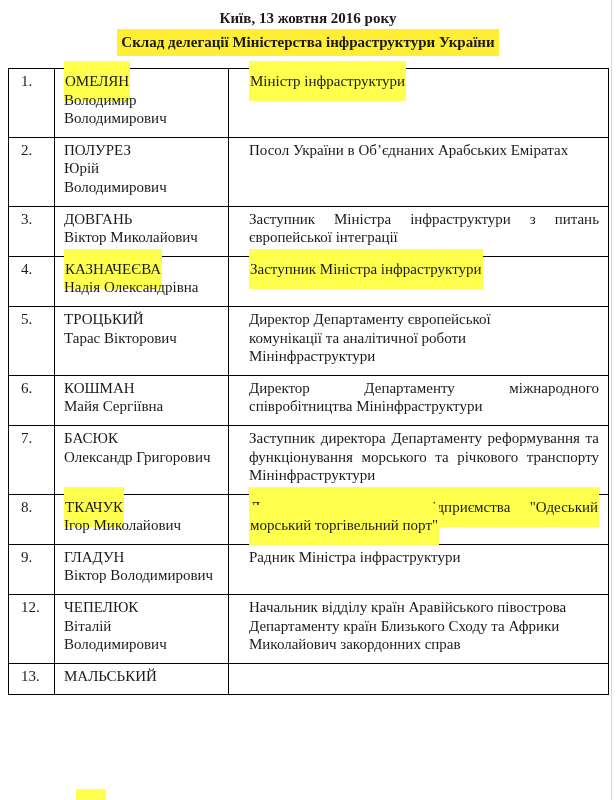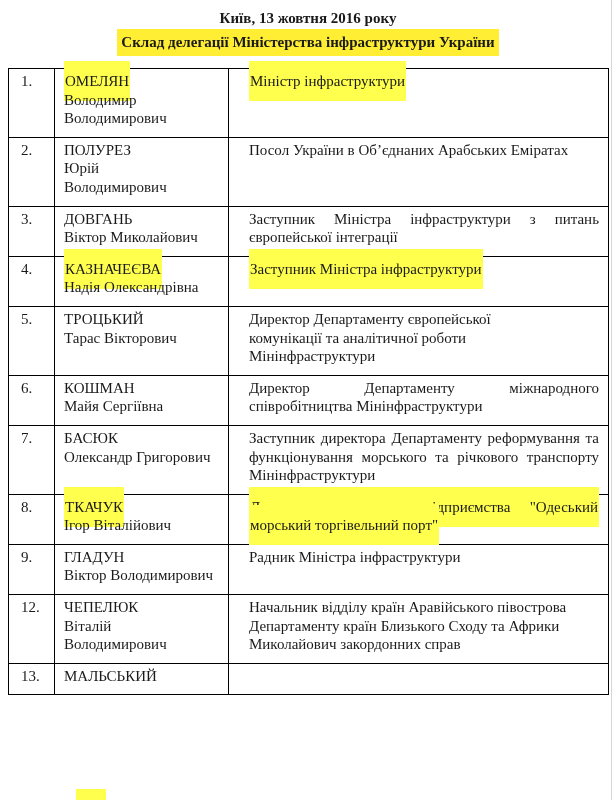--- a/index.html
+++ b/index.html
@@ -161,21 +161,21 @@
           <td class="col-pos">
             <div class="pos-line just">Заступник директора Департаменту реформування та</div>
             <div class="pos-line just">функціонування морського та річкового транспорту</div>
             <div class="pos-line">Мінінфраструктури</div>
           </td>
         </tr>
         <tr>
           <td class="col-num">8.</td>
           <td class="col-name">
             <div class="name-line"><span class="hl">ТКАЧУК</span></div>
-            <div class="name-line">Ігор Віталійович</div>
+            <div class="name-line">Ігор Миколайович</div>
           </td>
           <td class="col-pos">
             <div class="pos-line just"><span class="hl">Директор державного підприємства "Одеський</span></div>
             <div class="pos-line"><span class="hl">морський торгівельний порт"</span></div>
           </td>
         </tr>
         <tr>
           <td class="col-num">9.</td>
           <td class="col-name">
             <div class="name-line">ГЛАДУН</div>

